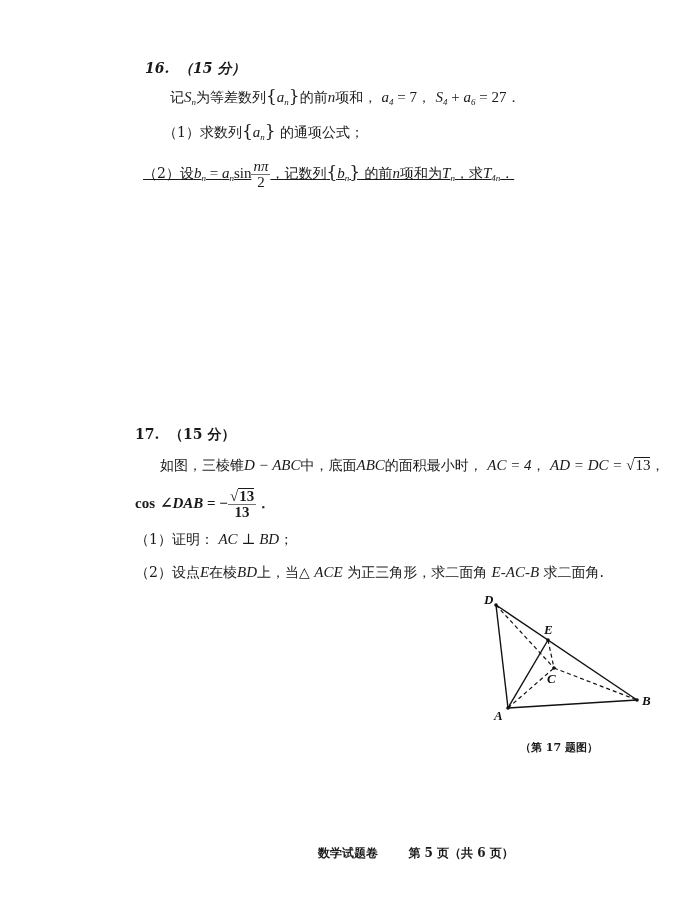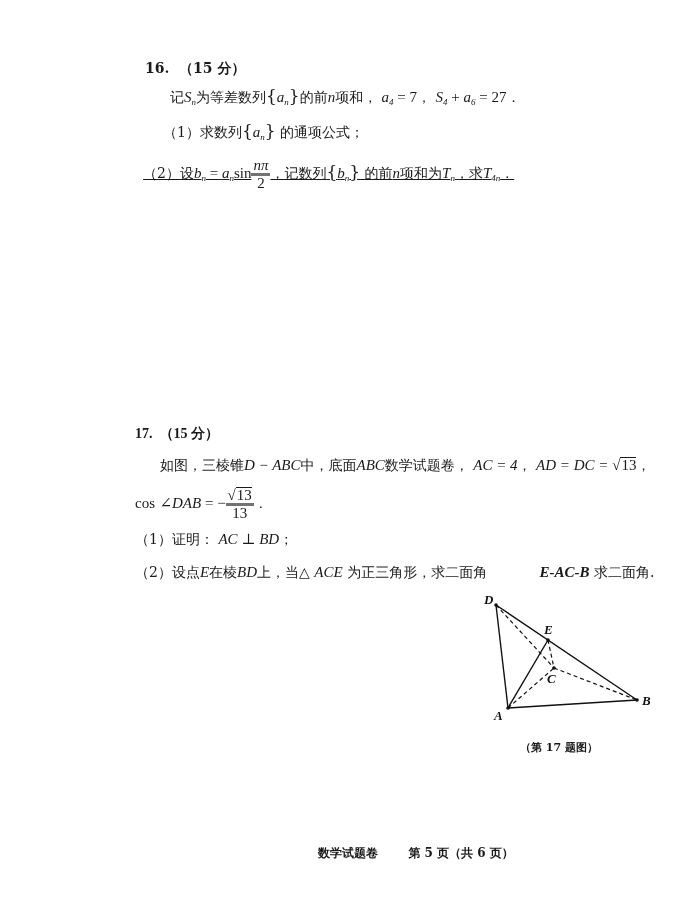--- a/index.html
+++ b/index.html
@@ -7,67 +7,67 @@
       width: 691px; height: 920px; position: relative; overflow: hidden;
       font-family: "DejaVu Serif", "Liberation Serif", serif;
       color: #1a1a1a;
     }
     .line { position: absolute; white-space: nowrap; font-size: 14px; line-height: 20px; }
     .bold { font-weight: bold; }
     .m { font-family: "Liberation Serif", "DejaVu Serif", serif; font-style: italic; font-size: 15px; }
     .mr { font-family: "Liberation Serif", "DejaVu Serif", serif; font-size: 15px; }
     .sub { font-size: 9px; vertical-align: -3px; font-style: italic; }
     .frac { display: inline-block; vertical-align: middle; text-align: center; font-size: 14px; line-height: 15px; }
-    .frac .num { display: block; border-bottom: 3px solid #737373; padding: 0 2px; }
+    .frac .num { display: block; border-bottom: 1px solid #737373; padding: 0 2px; }
     .frac .den { display: block; }
     .sqrt { display: inline-block; border-top: 1px solid #1a1a1a; padding-left: 1px; margin-left: 0; line-height: 15px; }
     .brace { font-family: "DejaVu Serif", serif; font-size: 17px; font-weight: 300; }
     .caption { font-size: 11px; font-weight: bold; }
     .footer { font-size: 12px; font-weight: bold; }
     svg text { font-family: "Liberation Serif", "DejaVu Serif", serif; font-style: italic; font-weight: bold; font-size: 13px; fill: #111; }
   </style>
 </head>
 <body>
 
-<div class="line bold" style="left:145px; top:58px;">
+<div class="line bold" style="left:145px; top:58px;font-style:italic;">
   <span>16.</span>&nbsp;
   <span style="font-weight:bold;">（15 分）</span>
 </div>
 
 <div class="line" style="left:170px; top:86px;">
   <span>记</span><span class="m"><span>S</span><span class="sub">n</span></span><span>为等差数列</span><span class="brace">{</span><span class="m"><span>a</span><span class="sub">n</span></span><span class="brace">}</span><span>的前</span><span class="m">n</span><span>项和，</span>&nbsp;<span class="m"><span>a</span><span class="sub">4</span></span><span class="mr"> = 7</span><span>，</span>&nbsp;<span class="m"><span>S</span><span class="sub">4</span></span><span class="mr"> + </span><span class="m"><span>a</span><span class="sub">6</span></span><span class="mr"> = 27</span><span>．</span>
 </div>
 
 <div class="line" style="left:143px; top:121px;margin-left:20px;">
   <span>（1）</span><span>求数列</span><span class="brace">{</span><span class="m"><span>a</span><span class="sub">n</span></span><span class="brace">}</span>&nbsp;<span>的通项公式；</span>
 </div>
 
 <div class="line" style="left:143px; top:155px; line-height:34px;text-decoration:underline;">
   <span>（2）</span><span>设</span><span class="m"><span>b</span><span class="sub">n</span></span><span class="mr"> = </span><span class="m"><span>a</span><span class="sub">n</span></span><span class="mr">sin</span><span class="frac"><span class="num m">nπ</span><span class="den mr">2</span></span><span>，记数列</span><span class="brace">{</span><span class="m"><span>b</span><span class="sub">n</span></span><span class="brace">}</span><span> 的前</span><span class="m">n</span><span>项和为</span><span class="m"><span>T</span><span class="sub">n</span></span><span>，求</span><span class="m"><span>T</span><span class="sub">4n</span></span><span>．</span>
 </div>
 
-<div class="line bold" style="left:135px; top:424px;font-family:Liberation Serif, serif;">
+<div class="line bold" style="left:135px; top:424px;">
   <span>17.</span>&nbsp;
   <span>（15 分）</span>
 </div>
 
 <div class="line" style="left:160px; top:455px;">
-  <span>如图，三棱锥</span><span class="m">D − ABC</span><span>中，底面</span><span class="m">ABC</span><span>数学试题卷，</span>&nbsp;<span class="m">AC = 4</span><span>，</span>&nbsp;<span class="m">AD = DC = </span><span class="mr">√<span class="sqrt">13</span></span><span>，</span>
+  <span>如图，三棱锥</span><span class="m">D − ABC</span><span>中，底面</span><span class="m">ABC</span><span>的面积最小时，</span>&nbsp;<span class="m">AC = 4</span><span>，</span>&nbsp;<span class="m">AD = DC = </span><span class="mr">√<span class="sqrt">13</span></span><span>，</span>
 </div>
 
-<div class="line" style="left:135px; top:485px; line-height:36px;">
+<div class="line" style="left:135px; top:485px; line-height:36px;font-weight:bold;">
   <span class="mr">cos</span>&nbsp;<span class="m">∠DAB</span><span class="mr"> = −</span><span class="frac"><span class="num mr">√<span class="sqrt">13</span></span><span class="den mr">13</span></span><span>．</span>
 </div>
 
 <div class="line" style="left:135px; top:529px;">
   <span>（1）</span><span>证明：</span>&nbsp;<span class="m">AC ⊥ BD</span><span>；</span>
 </div>
 
 <div class="line" style="left:135px; top:562px;">
-  <span>（2）</span><span>设点</span><span class="m">E</span><span>在棱</span><span class="m">BD</span><span>上，当△</span>&nbsp;<span class="m">ACE</span>&nbsp;<span>为正三角形，求二面角</span>&nbsp;<span class="m" style="font-weight:bold;margin-left:48px;">E-AC-B</span>&nbsp;<span>求二面角.</span>
+  <span>（2）</span><span>设点</span><span class="m">E</span><span>在棱</span><span class="m">BD</span><span>上，当△</span>&nbsp;<span class="m">ACE</span>&nbsp;<span>为正三角形，求二面角</span>&nbsp;<span class="m" style="font-weight:normal;">E-AC-B</span>&nbsp;<span>求二面角.</span>
 </div>
 
 <svg width="691" height="920" style="position:absolute; left:0; top:0; pointer-events:none;">
   <g stroke="#111" stroke-width="1.4" fill="none">
 
     <line x1="496" y1="605" x2="508" y2="708"></line>
     <line x1="496" y1="605" x2="637" y2="700"></line>
     <line x1="508" y1="708" x2="637" y2="700"></line>
     <line x1="508" y1="708" x2="548" y2="640"></line>
   </g>

